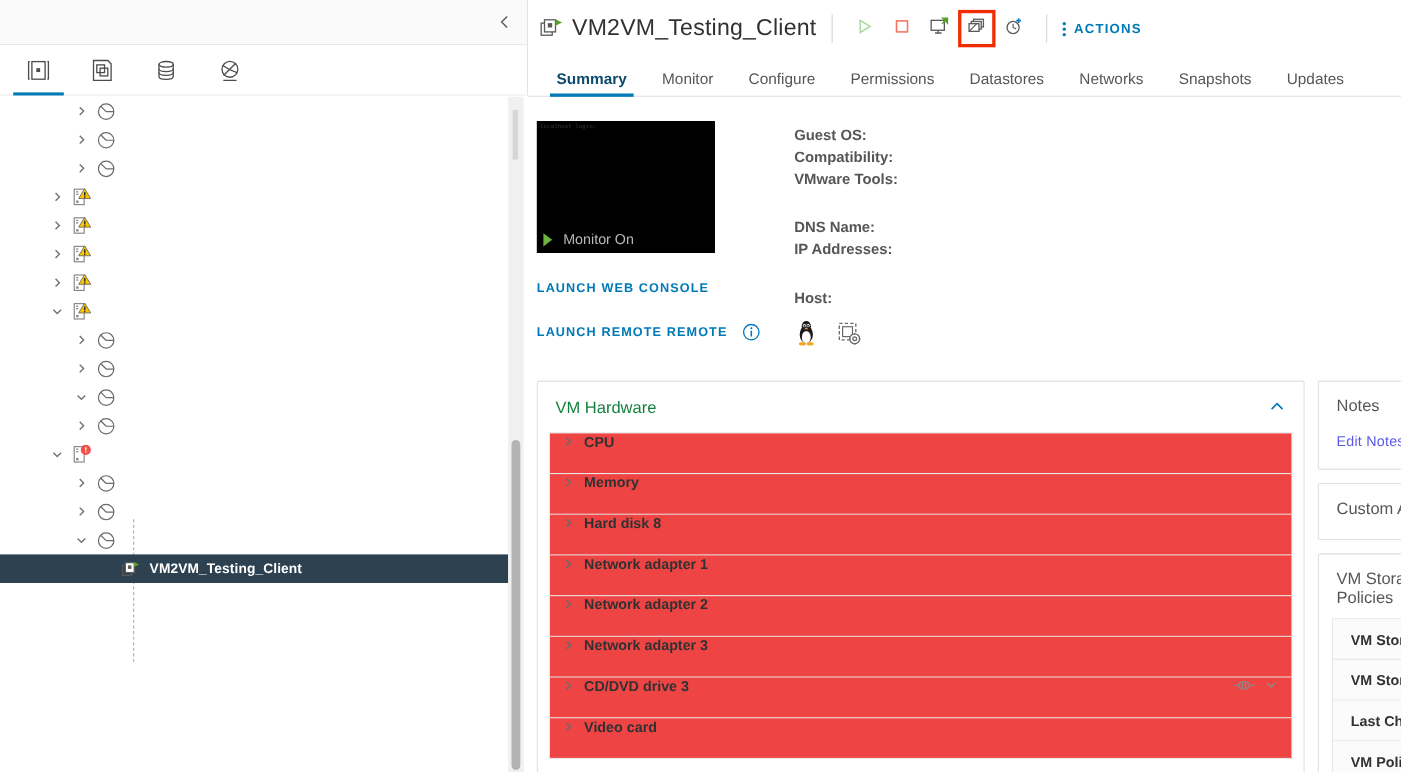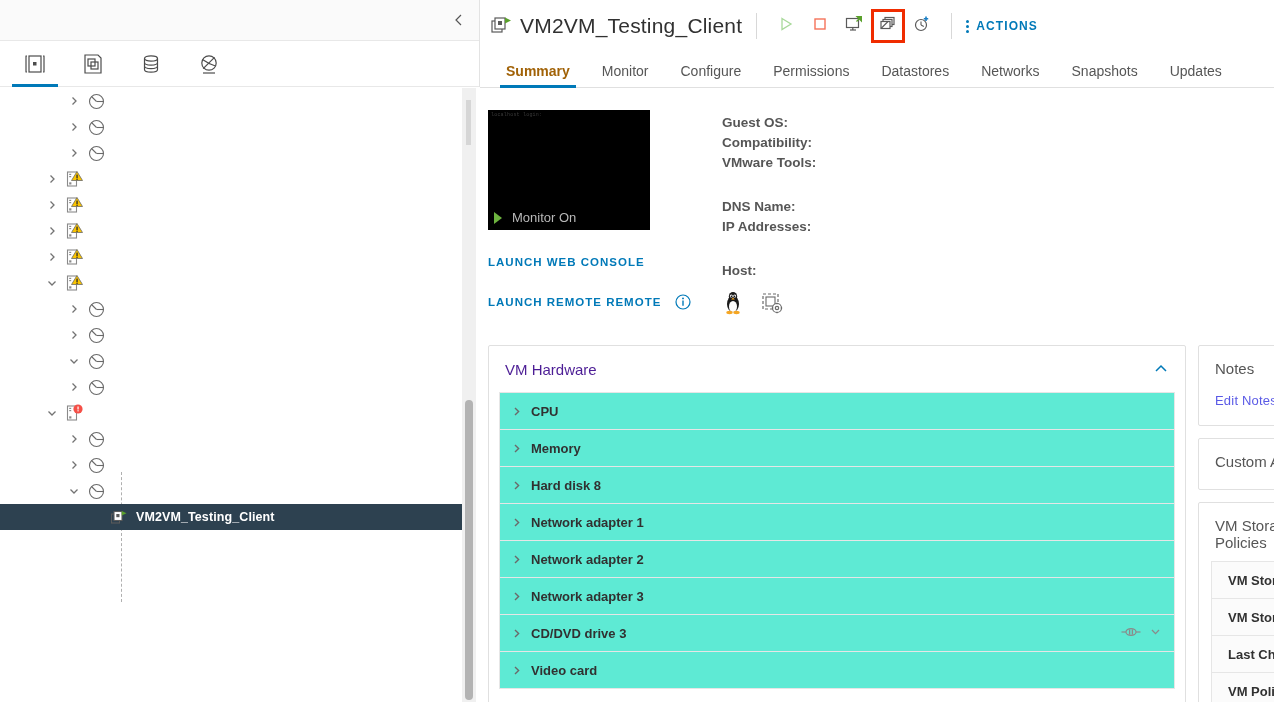--- a/index.html
+++ b/index.html
@@ -182,21 +182,21 @@
     background: #fff;
   }
   .tab {
     font-size: 14px;
     color: #565656;
     padding: 0 16px 8px 16px;
     cursor: pointer;
     position: relative;
     white-space: nowrap;
   }
-  .tab.active { color: #a16207; font-weight: bold; }
+  .tab.active { color: #0c4a6e; font-weight: bold; }
   .tab.active::after {
     content: "";
     position: absolute;
     left: 10px; right: 10px; bottom: -1px;
     height: 3px; background: #0079b8;
   }
 
   .content {
     position: relative;
     padding: 22px 0 0 0;
@@ -263,30 +263,30 @@
   }
   .card {
     background: #fff;
     border: 1px solid #e0e0e0;
     border-radius: 2px;
   }
   .card-hd {
     height: 46px;
     display: flex; align-items: center; justify-content: space-between;
     padding: 0 16px;
-    font-size: 15px; color: #4c1d95;
+    font-size: 15px; color: #15803d;
   }
   .chev-up { color: #0079b8; cursor: pointer; display:flex; }
   .hw-card { width: 698px; flex: 0 0 698px; }
   .hw-list { margin: 0 10px 10px 10px; border: 1px solid #e6e6e6; border-bottom: none; }
   .hw-row {
     height: 37px;
-    display: flex; align-items: center; justify-content: space-between;
+    display: flex; align-items: flex-start; justify-content: space-between;
     border-bottom: 1px solid #e6e6e6;
-    background: #5eead4;
+    background: #ef4444;
     padding: 0 12px 0 10px;
     cursor: pointer;
   }
   .hw-left { display: flex; align-items: center; }
   .hw-caret { color: #6a6a6a; display: flex; margin-right: 8px; }
   .hw-name { font-size: 13px; color: #313131; font-weight: bold; }
   .hw-right { display: flex; align-items: center; gap: 8px; color: #9a9a9a; }
 
   .right-col { margin-left: 12px; width: 160px; flex: 0 0 160px; }
   .rc-card { margin-bottom: 12px; }

